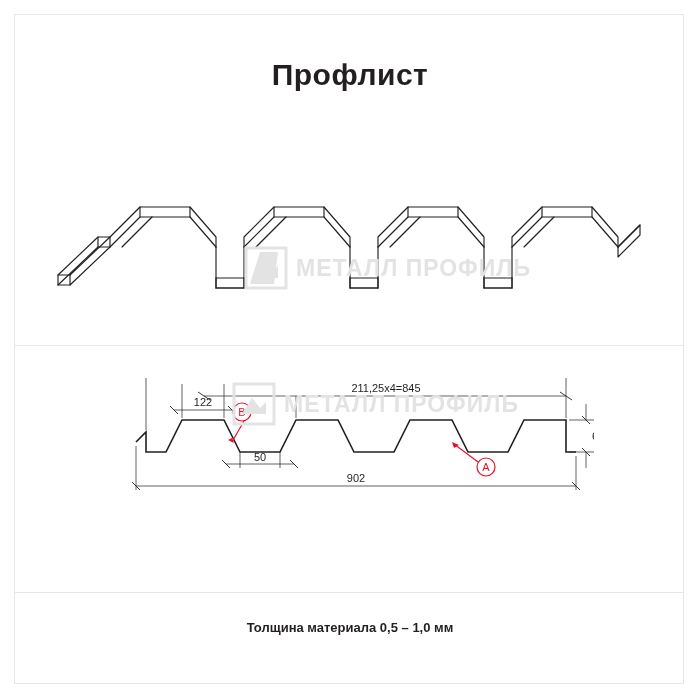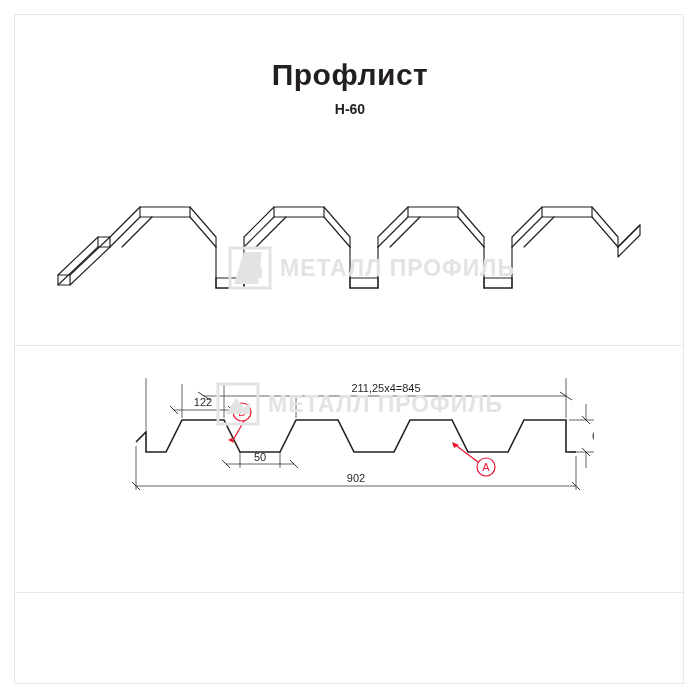--- a/index.html
+++ b/index.html
@@ -74,34 +74,34 @@
   }
   .sec-wrap {
     position: absolute;
     left: 114px; top: 370px;
     width: 480px; height: 140px;
   }
   .wm {
     position: absolute;
     pointer-events: none;
     opacity: 1;
+    margin-left: 16px;
   }
   .wm1 { left: 228px; top: 232px; }
   .wm2 { left: 216px; top: 368px; }
   svg { display: block; }
 </style>
 </head>
 <body>
 
 <div class="page">
 
   <div class="frame"></div>
 
   <div class="title">Профлист</div>
-  <div class="subtitle">Н-60</div>
 
   <div class="divider top"></div>
   <div class="divider bottom"></div>
 
   <div class="iso-wrap">
     <svg width="620" height="180" viewBox="0 0 620 180">
       <g fill="none" stroke="#231f20" stroke-width="1.15" stroke-linejoin="round" stroke-linecap="round">
 
         <path d="M18,115 L58,77 L70,77 L30,115 Z"></path>
         <path d="M30,115 L30,125 L70,87 L70,77"></path>
@@ -244,14 +244,15 @@
   <div class="wm wm2">
     <svg width="300" height="72" viewBox="0 0 300 72">
       <g fill="#e3e3e3">
         <rect x="2" y="16" width="40" height="40" fill="none" stroke="#e3e3e3" stroke-width="3"></rect>
         <path d="M10,46 L20,30 L28,40 L34,34 L34,46 Z"></path>
       </g>
       <text x="52" y="44" font-family="'Liberation Sans', sans-serif" font-size="23" font-weight="bold" fill="#e3e3e3" letter-spacing="1">МЕТАЛЛ ПРОФИЛЬ</text>
     </svg>
   </div>
 
+  <div class="footnote">Толщина материала 0,5 – 1,0 мм</div>
 
 </div>
 
 </body></html>

